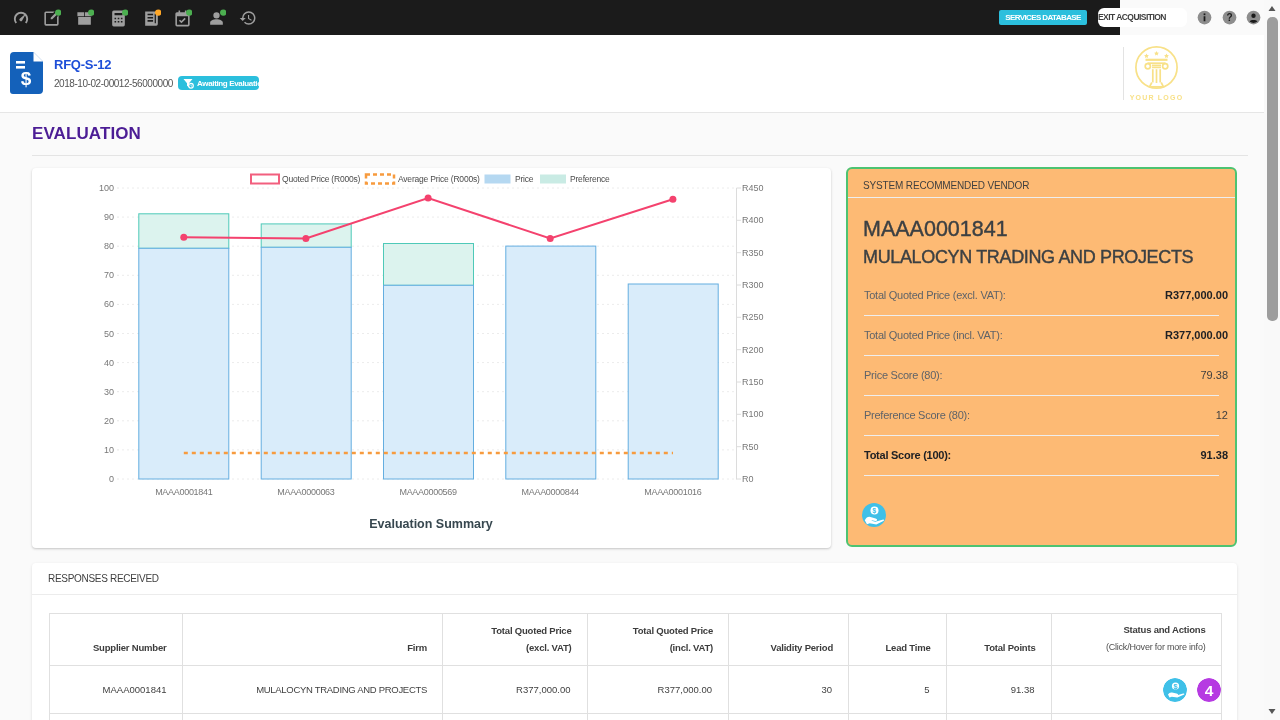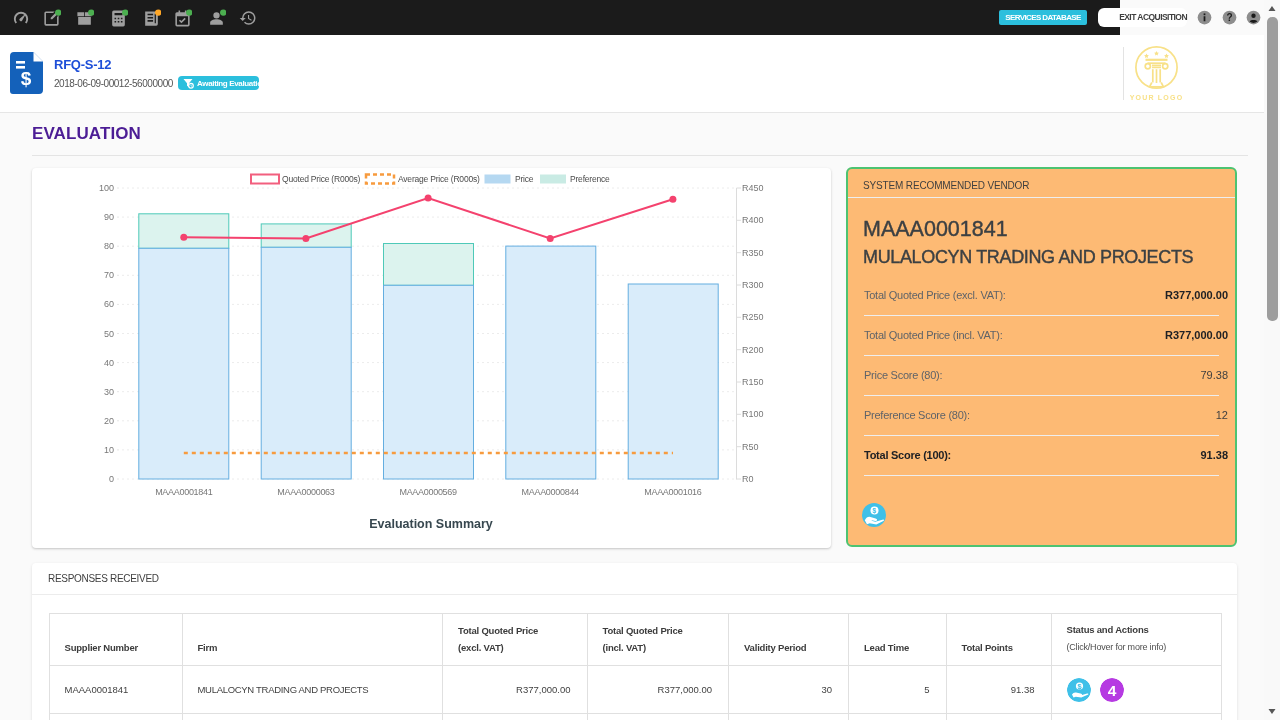--- a/index.html
+++ b/index.html
@@ -9,21 +9,21 @@
 .abs { position:absolute; }
 
 
 #nav { position:absolute; left:0; top:0; width:1120px; height:35px; background:#1b1b1b; }
 .navicon { position:absolute; top:9px; }
 .btn-services { position:absolute; left:999px; top:10px; width:88px; height:15px;
   background:#2bbfdd; border-radius:2px; color:#fff; font-size:8px; font-weight:bold;
   text-align:center; line-height:15px; letter-spacing:-0.6px; white-space:nowrap; }
 .btn-exit { position:absolute; left:1098px; top:8px; width:89px; height:19px;
   background:#fff; border-radius:6px; color:#3f3f3f; font-size:8.5px; font-weight:bold;
-  text-align:right; line-height:19px; letter-spacing:-0.55px; white-space:nowrap; }
+  text-align:left; line-height:19px; letter-spacing:-0.55px; white-space:nowrap; }
 
 
 #header { position:absolute; left:0; top:35px; width:1280px; height:78px; background:#fff;
   border-bottom:1px solid #e6e6e6; }
 #rfqtitle { position:absolute; left:54px; top:21.5px; font-size:13px; font-weight:bold;
   color:#1d4ed8; letter-spacing:-0.25px; }
 #rfqsub { position:absolute; left:54px; top:43px; font-size:10px; color:#555; letter-spacing:-0.45px; }
 #badge { position:absolute; left:178px; top:41px; width:81px; height:14px; background:#2bbfdd;
   border-radius:4px; color:#fff; }
 #badge .btext { position:absolute; left:19px; top:3px; font-size:8px; font-weight:bold;
@@ -52,21 +52,21 @@
 .vvalue.nb { font-weight:normal; color:#3f3f3f; }
 
 
 #respcard { position:absolute; left:32px; top:563px; width:1205px; height:160px; background:#fff;
   border-radius:4px 4px 0 0; box-shadow:0 1px 3px rgba(0,0,0,0.12); }
 #resphead { position:absolute; left:16px; top:0; height:31px; font-size:10px; color:#3f3f3f;
   line-height:31px; letter-spacing:-0.3px; }
 #respline { position:absolute; left:0; top:31px; width:1205px; height:1px; background:#ececec; }
 table.resp { position:absolute; left:16.5px; top:50px; border-collapse:collapse; table-layout:fixed;
   width:1172px; }
-table.resp td, table.resp th { border:1px solid #e0e0e0; font-weight:normal; text-align:left;
+table.resp td, table.resp th { border:1px solid #e0e0e0; font-weight:normal; text-align:right;
   padding:0 15px; font-size:9.5px; color:#3f3f3f; }
 table.resp th { font-weight:bold; color:#3c3c3c; vertical-align:bottom; padding-bottom:9.5px;
   letter-spacing:-0.2px; line-height:17px; }
 table.resp td.num, table.resp th.num { text-align:right; padding-right:16px; }
 .thsub { font-weight:normal; font-size:9px; color:#4f4f4f; }
 .circ { display:inline-block; width:24px; height:24px; border-radius:50%; vertical-align:middle; }
 
 
 #sbar { position:absolute; left:1264px; top:0; width:16px; height:720px; background:#f9f9f9; }
 #sthumb { position:absolute; left:2.5px; top:17px; width:11px; height:304px; background:#9d9d9d; border-radius:5px; }
@@ -127,21 +127,21 @@
 
   <div id="header">
     <svg class="abs" style="left:10px; top:17px" width="33" height="42" viewBox="0 0 33 42">
       <path d="M3 0 H23.5 L33 9.5 V38 a4 4 0 0 1 -4 4 H3 a3 3 0 0 1 -3 -3 V4 a4 4 0 0 1 4 -4 z" fill="#1461ba"></path>
       <path d="M23.5 0 L33 9.5 H23.5 z" fill="#fff"></path>
       <rect x="6" y="9" width="9" height="2.6" fill="#fff"></rect>
       <rect x="6" y="14" width="9" height="2.6" fill="#fff"></rect>
       <text x="16" y="33" font-size="19" font-weight="bold" fill="#fff" text-anchor="middle" font-family="Liberation Sans">$</text>
     </svg>
     <div id="rfqtitle">RFQ-S-12</div>
-    <div id="rfqsub">2018-06-09-00012-56000000</div>
+    <div id="rfqsub">2018-10-02-00012-56000000</div>
     <div id="badge">
       <svg class="abs" style="left:4px; top:1.5px" width="13" height="11" viewBox="0 0 24 22" fill="#fff">
         <path d="M2 2h18l-7 8.5v8l-4 -3v-5L2 2z"></path>
         <circle cx="17" cy="15.5" r="4.6" fill="#2bbfdd" stroke="#fff" stroke-width="2.4"></circle>
         <path d="M17 13.2v2.5l1.8 1" stroke="#fff" stroke-width="1.5" fill="none"></path>
       </svg>
       <div class="btext">Awaiting Evaluation</div>
     </div>
     <div id="logodiv"></div>
     <svg class="abs" style="left:1128px; top:11px" width="58" height="58" viewBox="0 0 58 58">

